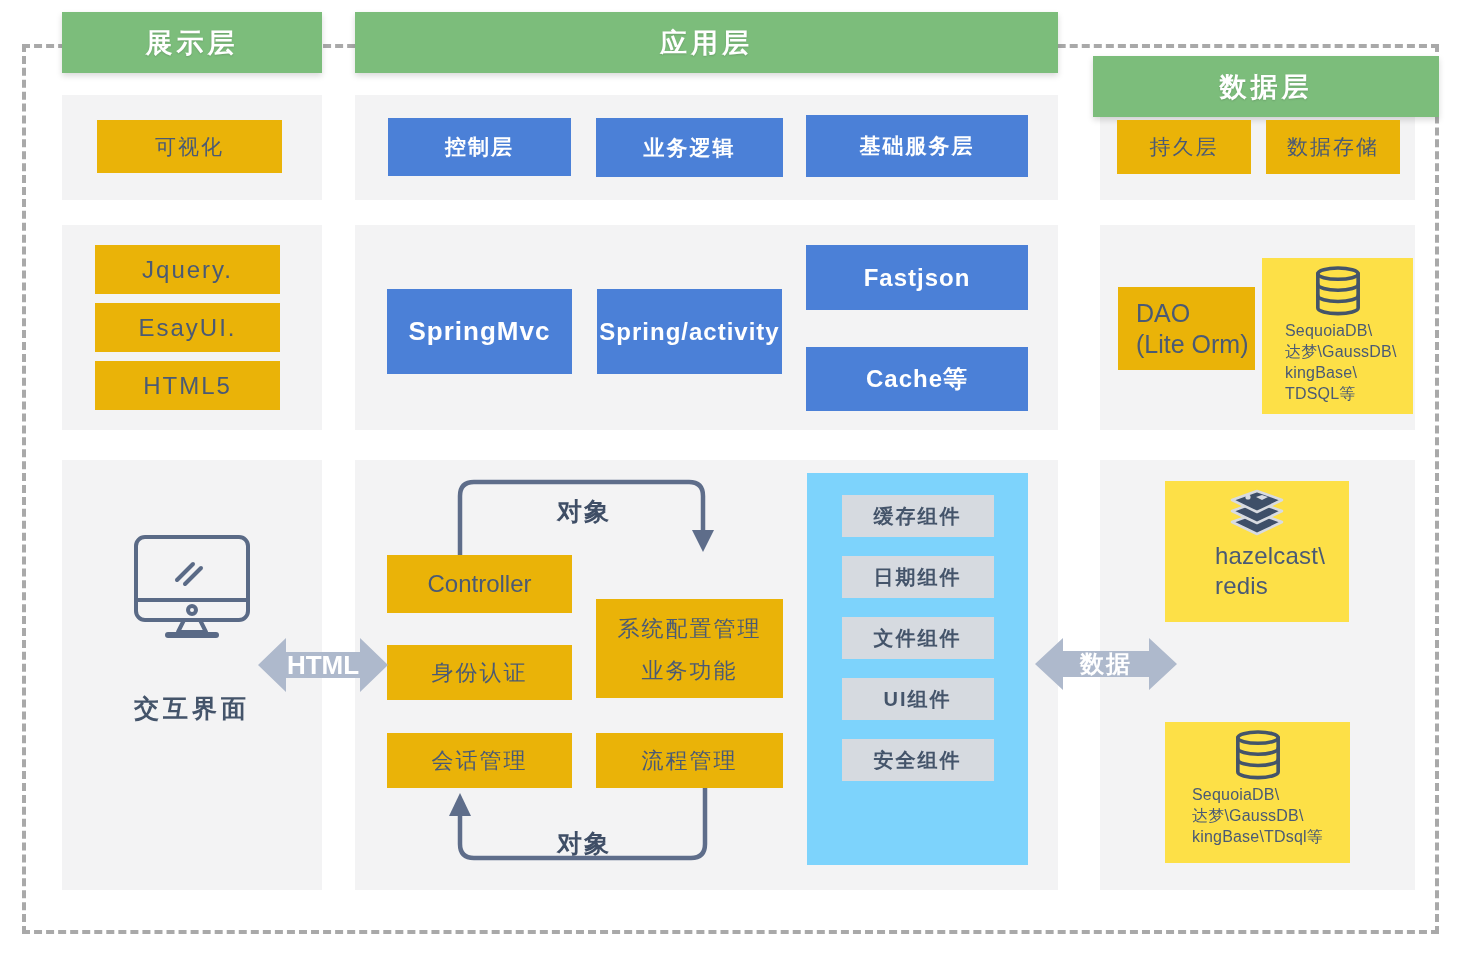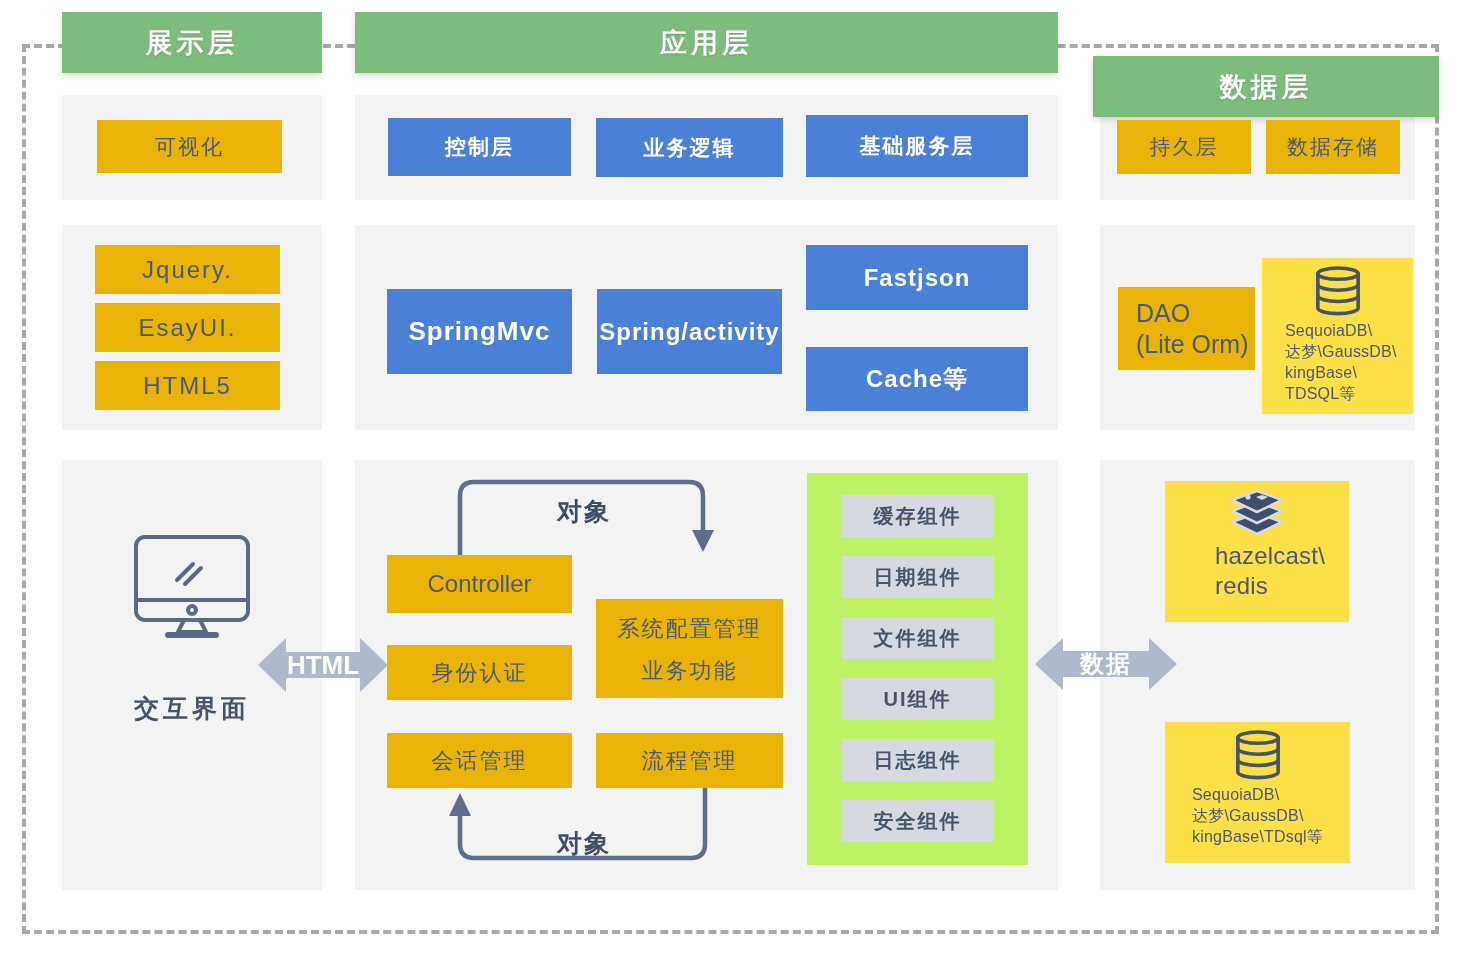--- a/index.html
+++ b/index.html
@@ -32,21 +32,21 @@
     background:#4b80d7; color:#ffffff; z-index:4;
     display:flex; align-items:center; justify-content:center;
     font-size:21px; font-weight:bold; letter-spacing:2px;
   }
 
   .db-box { background:#fde047; z-index:4; color:#4a5a75; }
   .db-box svg { display:block; margin:8px auto 4px; }
   .db-lines { font-size:16px; line-height:21px; letter-spacing:0.2px; }
 
   .dark-panel {
-    background:#bef264; z-index:4;
+    background:#7dd3fc; z-index:4;
     display:flex; flex-direction:column; align-items:center;
     padding-top:22px; gap:19px;
   }
   .component-item {
     width:152px; height:42px; background:#d6dae0; color:#44546a;
     font-size:20px; font-weight:600; letter-spacing:2px;
     display:flex; align-items:center; justify-content:center;
     flex:0 0 auto;
   }
 
@@ -152,21 +152,20 @@
   <polygon points="94,356 116,356 105,333" fill="#5e6d8a"></polygon>
 </svg>
 <div class="abs object-label" style="left:542px; top:495px;">对象</div>
 <div class="abs object-label" style="left:542px; top:827px;">对象</div>
 
 <div class="abs dark-panel" style="left:807px; top:473px; width:221px; height:392px;">
   <div class="component-item">缓存组件</div>
   <div class="component-item">日期组件</div>
   <div class="component-item">文件组件</div>
   <div class="component-item">UI组件</div>
-  <div class="component-item">日志组件</div>
   <div class="component-item">安全组件</div>
 </div>
 
 <div class="abs db-box" style="left:1165px; top:481px; width:184px; height:141px;">
   <svg width="56" height="48" viewBox="0 0 56 48">
     <g fill="#3e4f68" stroke="#d8dbe1" stroke-width="2.5" stroke-linejoin="round">
       <path d="M28,24 L53,33 L28,45 L3,33 Z"></path>
       <path d="M28,13 L53,22 L28,34 L3,22 Z"></path>
       <path d="M28,2 L53,11 L28,23 L3,11 Z"></path>
     </g>

